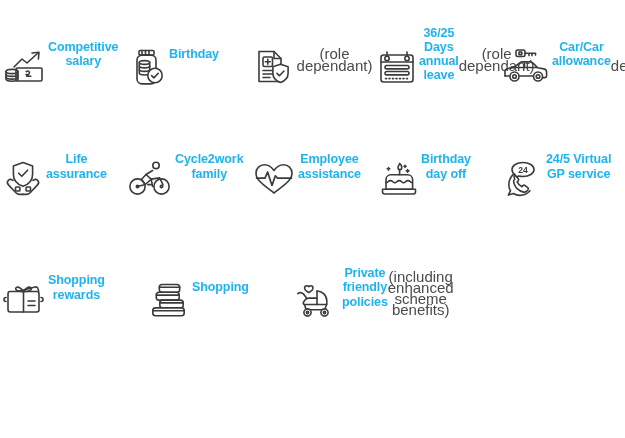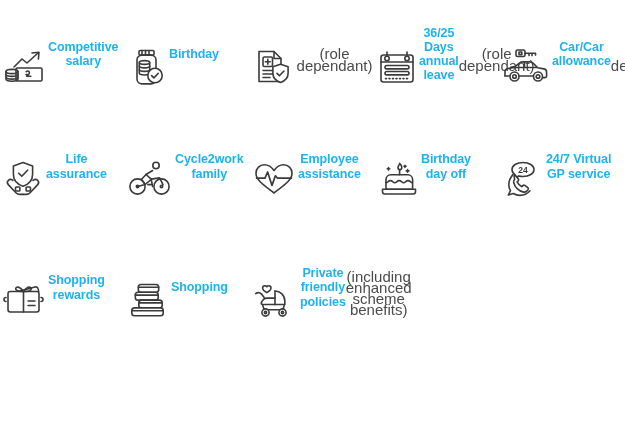--- a/index.html
+++ b/index.html
@@ -23,21 +23,21 @@
     background: #ffffff;
   }
 
   .benefit-row {
     display: flex;
     width: 625px;
   }
 
   .benefit-row-1 { height: 108px; }
   .benefit-row-2 { height: 117px; }
-  .benefit-row-3 { height: 125px; }
+  .benefit-row-3 { height: 125px; gap: 21px; }
 
   .benefit-cell {
     width: 125px;
     display: flex;
     flex-direction: row;
     align-items: center;
     text-align: center;
     box-sizing: border-box;
   }
 
@@ -249,21 +249,21 @@
 
     <div class="benefit-cell">
       <div class="benefit-icon">
         <svg width="46" height="40" viewBox="0 0 46 40" fill="none" stroke="#3b3b3b" stroke-width="1.6" stroke-linecap="round" stroke-linejoin="round">
           <path d="M12 9.5 c0-4 4.8-7 11-7 c6.2 0 11 3 11 7 c0 4-4.8 7-11 7 c-1.5 0-2.9-.2-4.2-.5 l-4.6 2.3 l1-3.4 c-1.9-1.3-3.2-3.2-3.2-5.4 z" fill="#ffffff"></path>
           <text x="23" y="13" font-family="Liberation Sans, sans-serif" font-size="8.6" font-weight="bold" fill="#3b3b3b" stroke="none" text-anchor="middle">24</text>
           <path d="M13 14.6 c-2.6 2.7-4.2 6.4-4.2 10.2 c0 2.2 .6 4.2 1.7 5.9 l-2.2 4.4 l5-1.6 c1.9 1.2 4.2 1.9 6.6 1.9 c4 0 7.6-1.8 10.1-4.6" fill="#ffffff"></path>
           <path d="M14.6 19.5 c-.8 .8-1.2 2-.9 3 c1.2 4.7 5.2 8.5 10 9.6 c1.1 .2 2.2-.2 3-1 l1.3-1.4 c.5-.6 .4-1.5-.2-2 l-3-2.3 c-.6-.4-1.4-.3-1.9 .2 l-1 1.1 c-2.1-1-3.8-2.7-4.8-4.8 l1.1-1 c.5-.5 .6-1.3 .2-1.9 l-2.3-3 c-.5-.6-1.4-.7-2-.2 z"></path>
         </svg>
       </div>
-      <div class="benefit-title">24/7 Virtual
+      <div class="benefit-title">24/5 Virtual
 GP service</div>
 
     </div>
 
   </div>
 
   <div class="benefit-row benefit-row-3">
 
     <div class="benefit-cell">
       <div class="benefit-icon">

